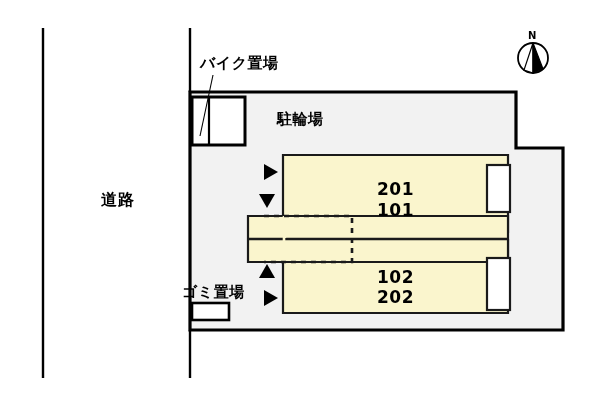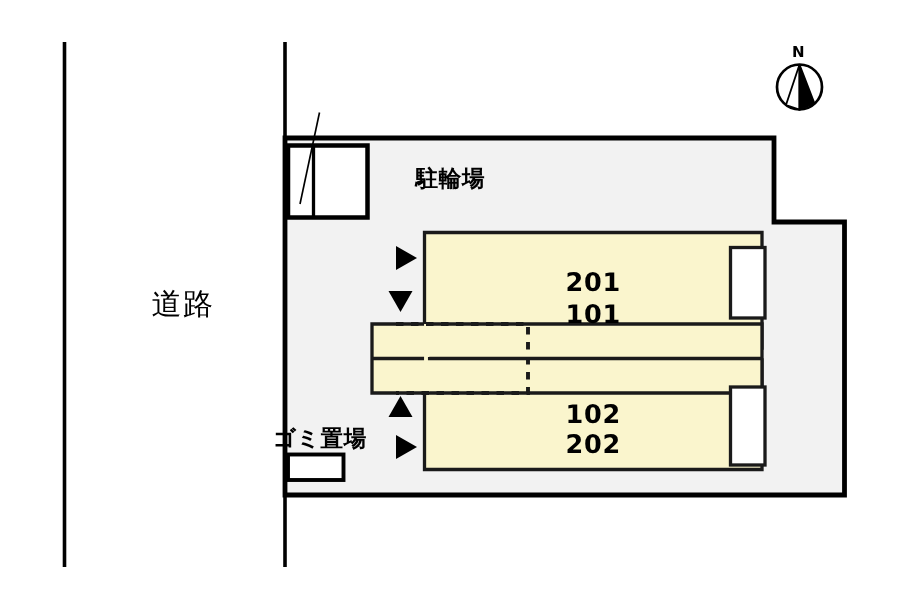--- a/index.html
+++ b/index.html
@@ -32,22 +32,22 @@
     white-space: nowrap;
     line-height: 1;
     user-select: none;
   }
   .lbl-jp {
     font-size: 15px;
     font-weight: 700;
     letter-spacing: 0.5px;
   }
   .lbl-road {
-    font-size: 20px;
-    font-weight: 400;
+    font-size: 16px;
+    font-weight: 700;
     letter-spacing: 1px;
   }
   .lbl-unit {
     font-size: 17px;
     font-weight: 700;
     letter-spacing: 0.5px;
   }
   .lbl-compass {
     font-size: 10px;
     font-weight: 700;
@@ -95,20 +95,21 @@
     <polygon points="264,164 278,172 264,180" fill="#000000"></polygon>
     <polygon points="259,194 275,194 267,208" fill="#000000"></polygon>
     <polygon points="259,278 275,278 267,264" fill="#000000"></polygon>
     <polygon points="264,290 278,298 264,306" fill="#000000"></polygon>
 
     <circle cx="533" cy="58" r="15" fill="#ffffff" stroke="#000000" stroke-width="1.8"></circle>
     <polygon points="533,43 533,73 524,70" fill="#ffffff" stroke="#000000" stroke-width="1.2"></polygon>
     <polygon points="533,43 533,73 543,69" fill="#000000" stroke="#000000" stroke-width="1.2"></polygon>
   </svg>
 
+  <div class="lbl lbl-jp" style="left:200px; top:56px;">バイク置場</div>
 
   <div class="lbl lbl-jp" style="left:249px; top:112px;margin-left:28px;">駐輪場</div>
 
   <div class="lbl lbl-jp" style="left:182px; top:285px;">ゴミ置場</div>
 
   <div class="lbl lbl-road" style="left:101px; top:192px;">道路</div>
 
   <div class="lbl lbl-unit" style="left:377px; top:181px;">201</div>
 
   <div class="lbl lbl-unit" style="left:377px; top:202px;">101</div>

